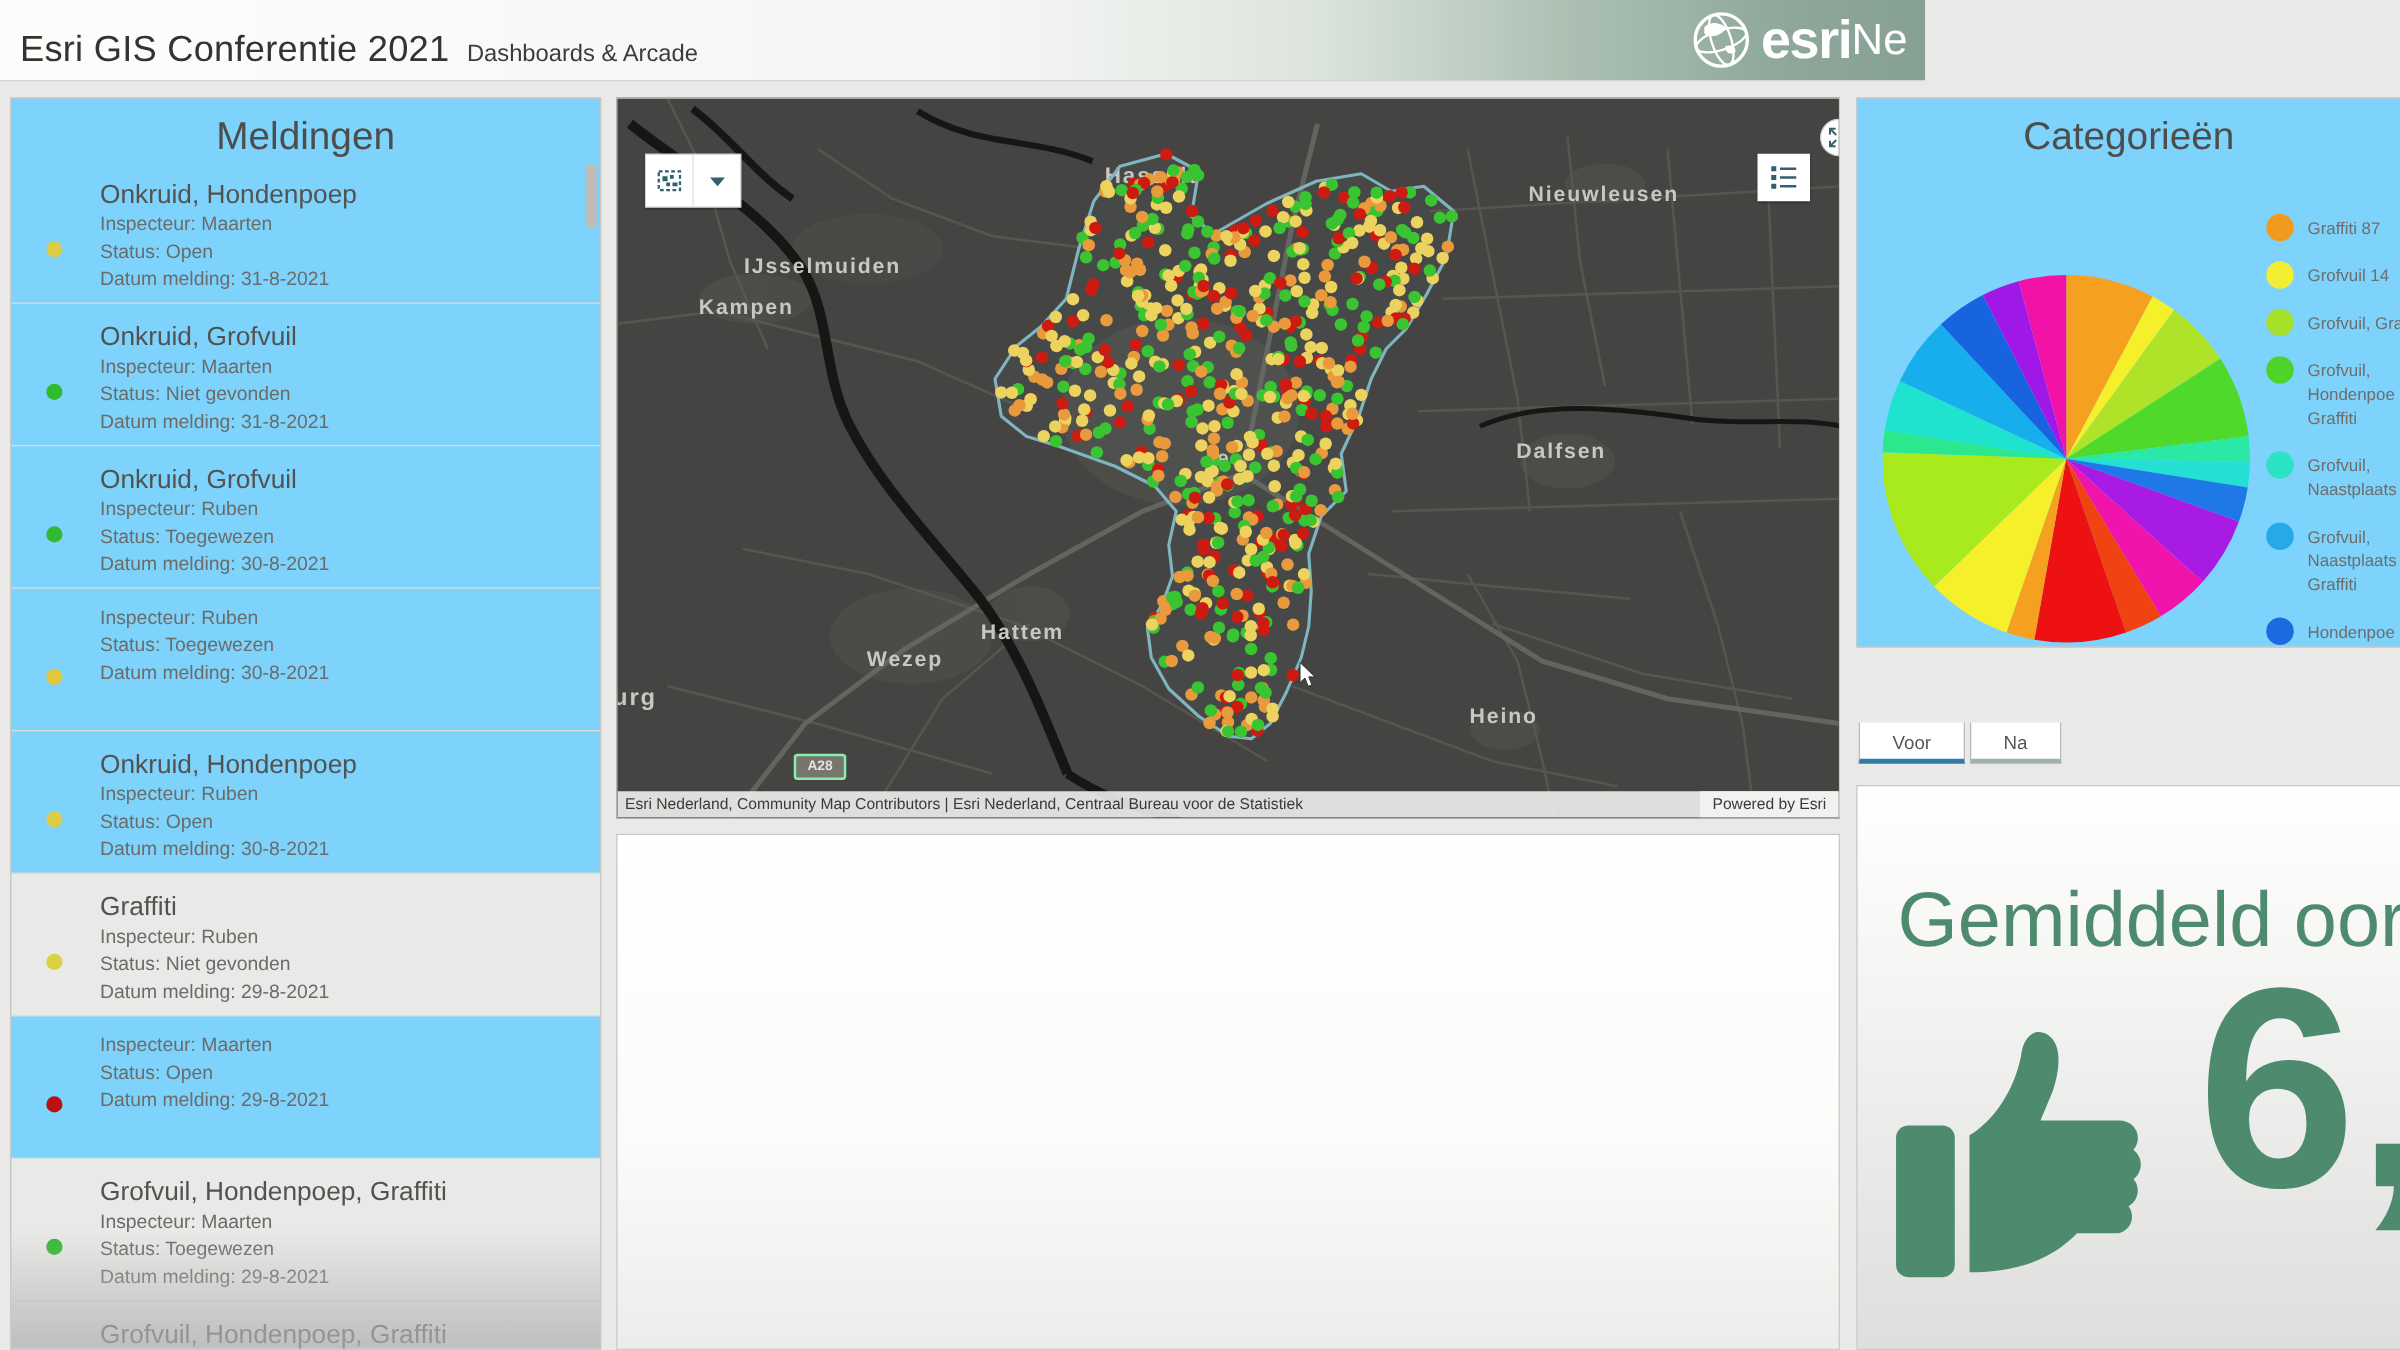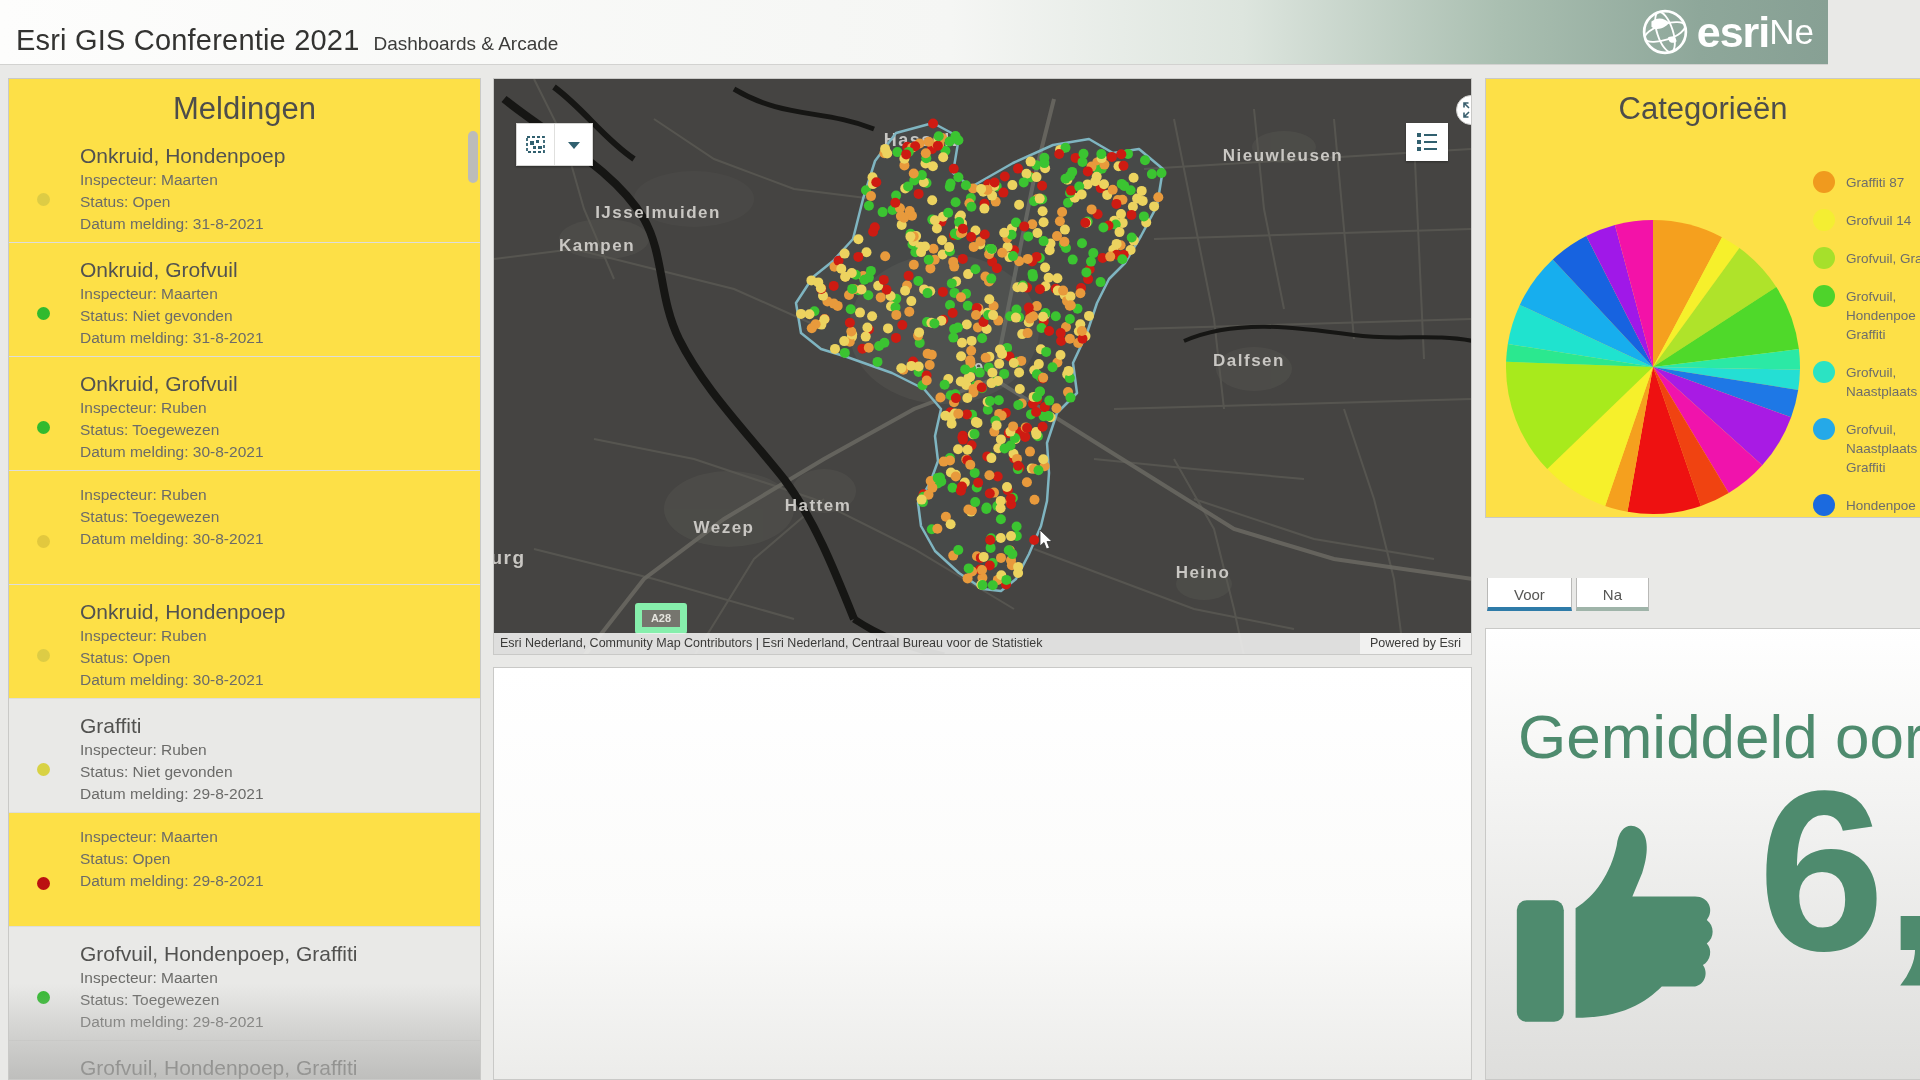--- a/index.html
+++ b/index.html
@@ -1,21 +1,21 @@
 <!DOCTYPE html>
 <html><head>
 <meta charset="utf-8">
 <style>
   html,body{margin:0;padding:0;}
   body{width:1920px;height:1080px;position:relative;overflow:hidden;
        background:#e9e9e7;font-family:"Liberation Sans",sans-serif;}
-  .panel{position:absolute;background:#fde047;border:1px solid #c9c9c7;box-sizing:border-box;}
+  .panel{position:absolute;background:#7dd3fc;border:1px solid #c9c9c7;box-sizing:border-box;}
 
   
-  #header{position:absolute;left:0;top:0;width:1828px;height:64px;
+  #header{position:absolute;left:0;top:0;width:1540px;height:64px;
     background:linear-gradient(90deg,#fdfdfc 0%,#f5f6f4 52%,#dde5de 68%,#aabfb1 82%,#8ea79a 93%,#87a094 100%);
     border-bottom:1px solid #d2d2d0;}
   #header .titles{position:absolute;left:16px;top:0;height:64px;display:flex;align-items:baseline;padding-top:24px;box-sizing:border-box;}
   .hdr-title{font-size:29px;color:#333331;letter-spacing:.2px;}
   .hdr-sub{font-size:19px;color:#3c3c3a;margin-left:14px;text-align:right;}
   #brand{position:absolute;right:14px;top:8px;display:flex;align-items:center;color:#ffffff;}
   #brand .brand-text{font-size:43px;font-weight:bold;letter-spacing:-1px;margin-left:8px;line-height:46px;}
   #brand .brand-suffix{font-size:35px;font-weight:normal;line-height:46px;}
 
   
@@ -42,21 +42,21 @@
   .map-btn + .map-btn{border-left:1px solid #e0e0de;}
   #legend-btn{position:absolute;left:912px;top:44px;width:42px;height:38px;background:#fff;
     display:flex;align-items:center;justify-content:center;box-shadow:0 1px 2px rgba(0,0,0,.35);}
   #expand-btn{position:absolute;left:962px;top:16px;width:28px;height:28px;border-radius:50%;
     background:#fff;border:1px solid #cfcfcd;display:flex;align-items:center;justify-content:center;}
   #attribution{position:absolute;left:0;right:0;bottom:0;height:21px;background:rgba(244,244,242,.88);
     font-size:12.5px;color:#3a3a38;line-height:21px;padding-left:6px;}
   #powered{position:absolute;right:0;bottom:0;height:21px;background:rgba(244,244,242,.88);
     font-size:12.5px;color:#3a3a38;line-height:21px;padding:0 10px;}
   #road-shield{position:absolute;left:141px;top:524px;width:38px;height:17px;background:#76756e;
-    border:7px solid #86efac;border-radius:3px;color:#e4e4de;font-size:11px;font-weight:bold;
+    border:2px solid #86efac;border-radius:3px;color:#e4e4de;font-size:11px;font-weight:bold;
     text-align:center;line-height:17px;}
   #cursor{position:absolute;left:545px;top:450px;}
 
   
   #empty-panel{left:493px;top:667px;width:979px;height:413px;
     background:linear-gradient(180deg,#ffffff 0%,#fbfbfa 60%,#ececea 100%);}
 
   
   #chart-panel{left:1485px;top:78px;width:436px;height:440px;overflow:hidden;}
   #pie-svg{position:absolute;left:20px;top:141px;}

